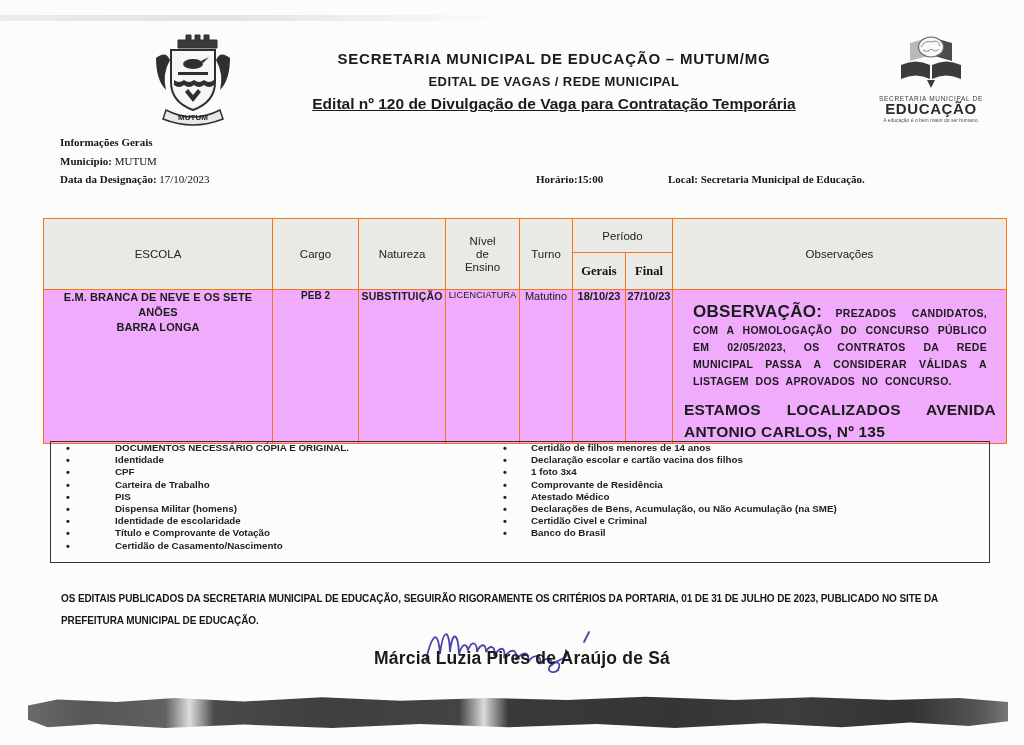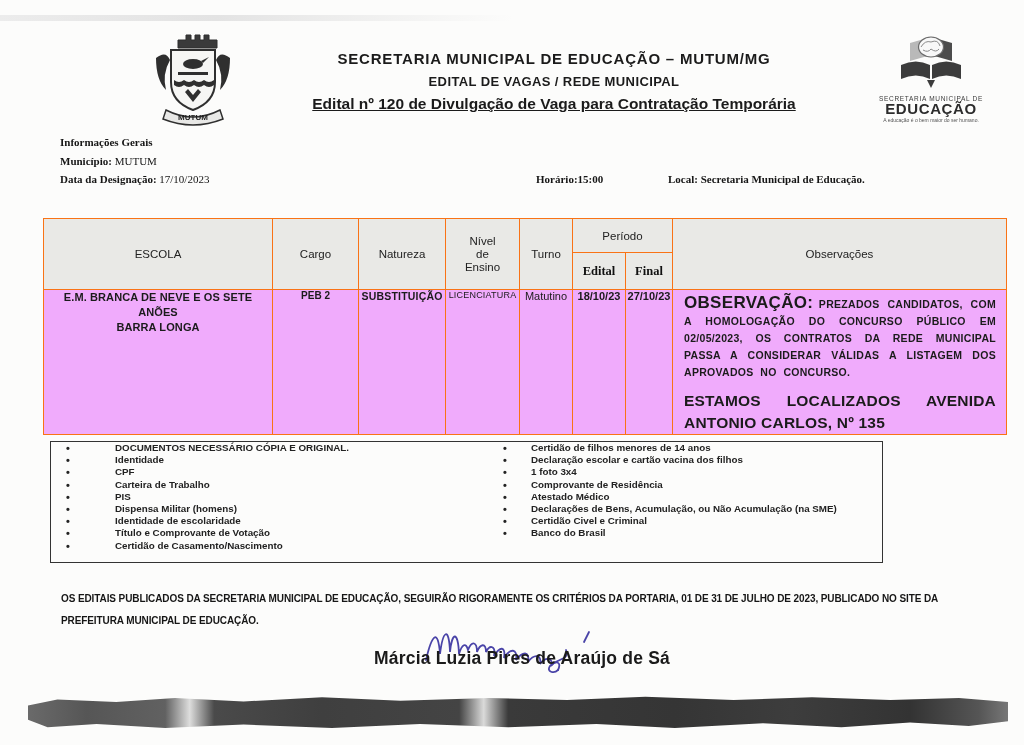--- a/index.html
+++ b/index.html
@@ -40,27 +40,27 @@
   .th-inifin{font-family:"Liberation Serif",serif;font-weight:bold !important;font-size:12.5px !important;color:#111 !important;}
   .row-h1{height:34px;}.row-h2{height:37px;}.row-data{height:131px;}
   .vtable td{vertical-align:top;text-align:center;background:#f0abfc;}
   .c-escola{font-size:11px;font-weight:600;line-height:15px;padding-top:7px;letter-spacing:.1px;}
   .c-cargo{font-size:10px;font-weight:bold;padding-top:10px;}
   .c-natureza{font-size:10.5px;font-weight:bold;letter-spacing:.2px;padding-top:10px;}
   .c-nivel{font-size:9px;padding-top:11px;letter-spacing:.2px;}
   .c-turno{font-size:11px;padding-top:10px;}
   .c-date{font-size:11px;font-weight:bold;padding-top:10px;}
   .c-obs{text-align:left !important;padding:5px 10px 0 11px !important;}
-  .obs-p{margin:0;text-align:justify;line-height:16px;}
+  .obs-p{margin:9px;text-align:justify;line-height:16px;}
   .obs-title{font-size:17px;font-weight:bold;letter-spacing:.3px;}
   .obs-body{font-size:10.5px;font-weight:bold;word-spacing:3.5px;letter-spacing:.3px;}
   .obs-address{margin:10px 0 0 0;font-size:15.5px;font-weight:bold;text-align:justify;
                text-align-last:left;line-height:22px;letter-spacing:.2px;}
   
-  .docs{position:absolute;left:50px;top:441px;width:833px;height:122px;border:1px solid #333;
+  .docs{position:absolute;left:50px;top:441px;width:940px;height:122px;border:1px solid #333;
         box-sizing:border-box;display:flex;}
   .docs ul{list-style:none;margin:0;padding:0;font-size:9.8px;font-weight:bold;color:#222;}
   .docs li{position:relative;line-height:12.2px;}
   .docs li::before{content:"\2022";position:absolute;font-size:11px;}
   .col-left{width:440px;padding:13px 0 0 0;}
   .col-left li{padding-left:64px;}
   .col-left li::before{left:15px;}
   .col-right{padding:23px 0 0 0;}
   .col-right li{padding-left:40px;}
   .col-right li::before{left:12px;}
@@ -143,21 +143,21 @@
       <tr class="row-h1">
         <th rowspan="2">ESCOLA</th>
         <th rowspan="2">Cargo</th>
         <th rowspan="2">Natureza</th>
         <th rowspan="2" class="th-nivel"><span>Nível de Ensino</span></th>
         <th rowspan="2">Turno</th>
         <th colspan="2">Período</th>
         <th rowspan="2">Observações</th>
       </tr>
       <tr class="row-h2">
-        <th class="th-inifin">Edital</th>
+        <th class="th-inifin">Gerais</th>
         <th class="th-inifin">Final</th>
       </tr>
     </thead>
     <tbody>
       <tr class="row-data">
         <td class="c-escola">
           <div>E.M. BRANCA DE NEVE E OS SETE ANÕES</div>
           <div>BARRA LONGA</div>
         </td>
         <td class="c-cargo">PEB 2</td>

